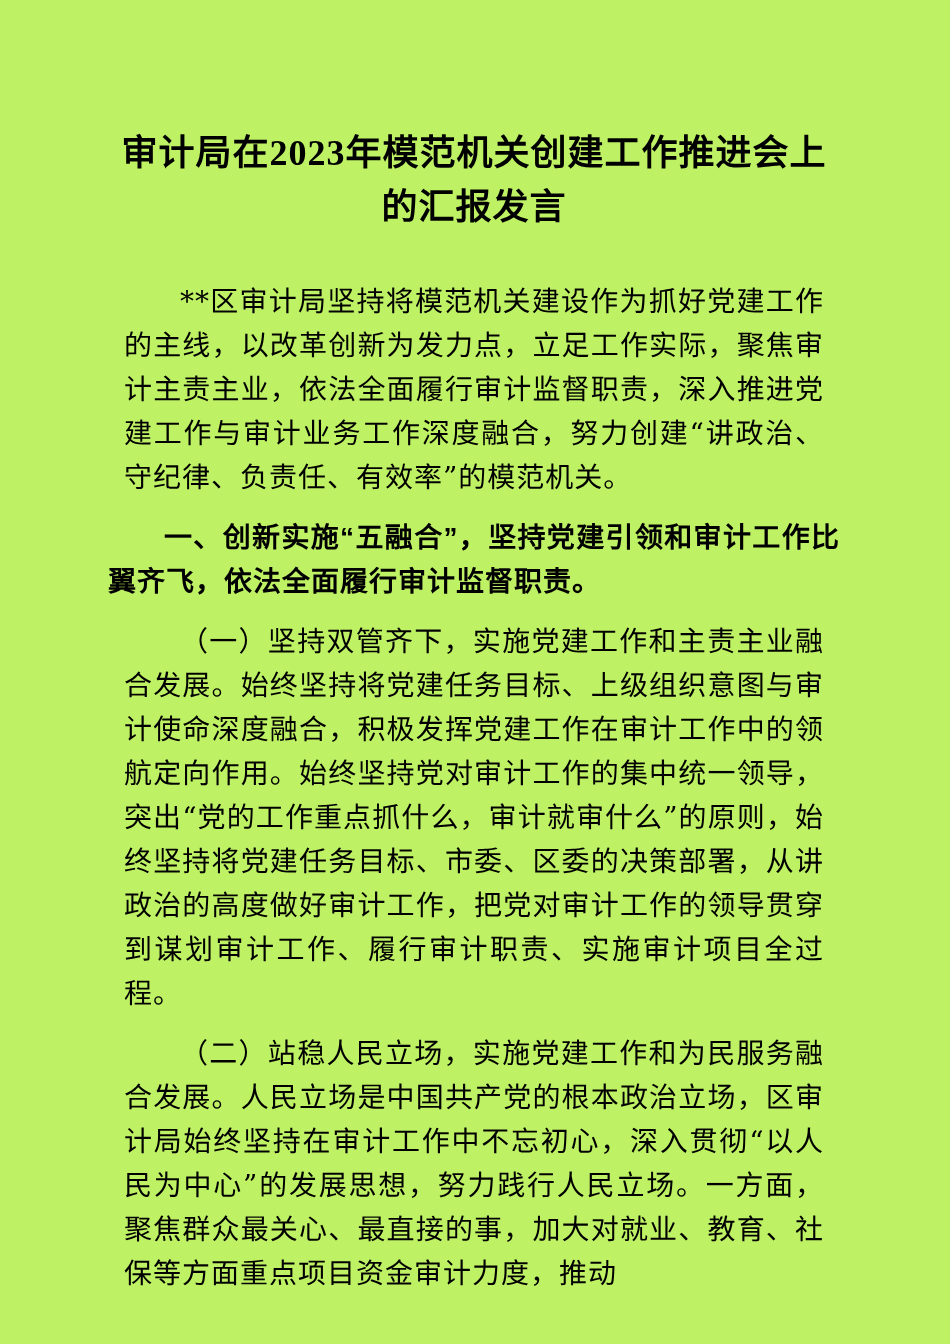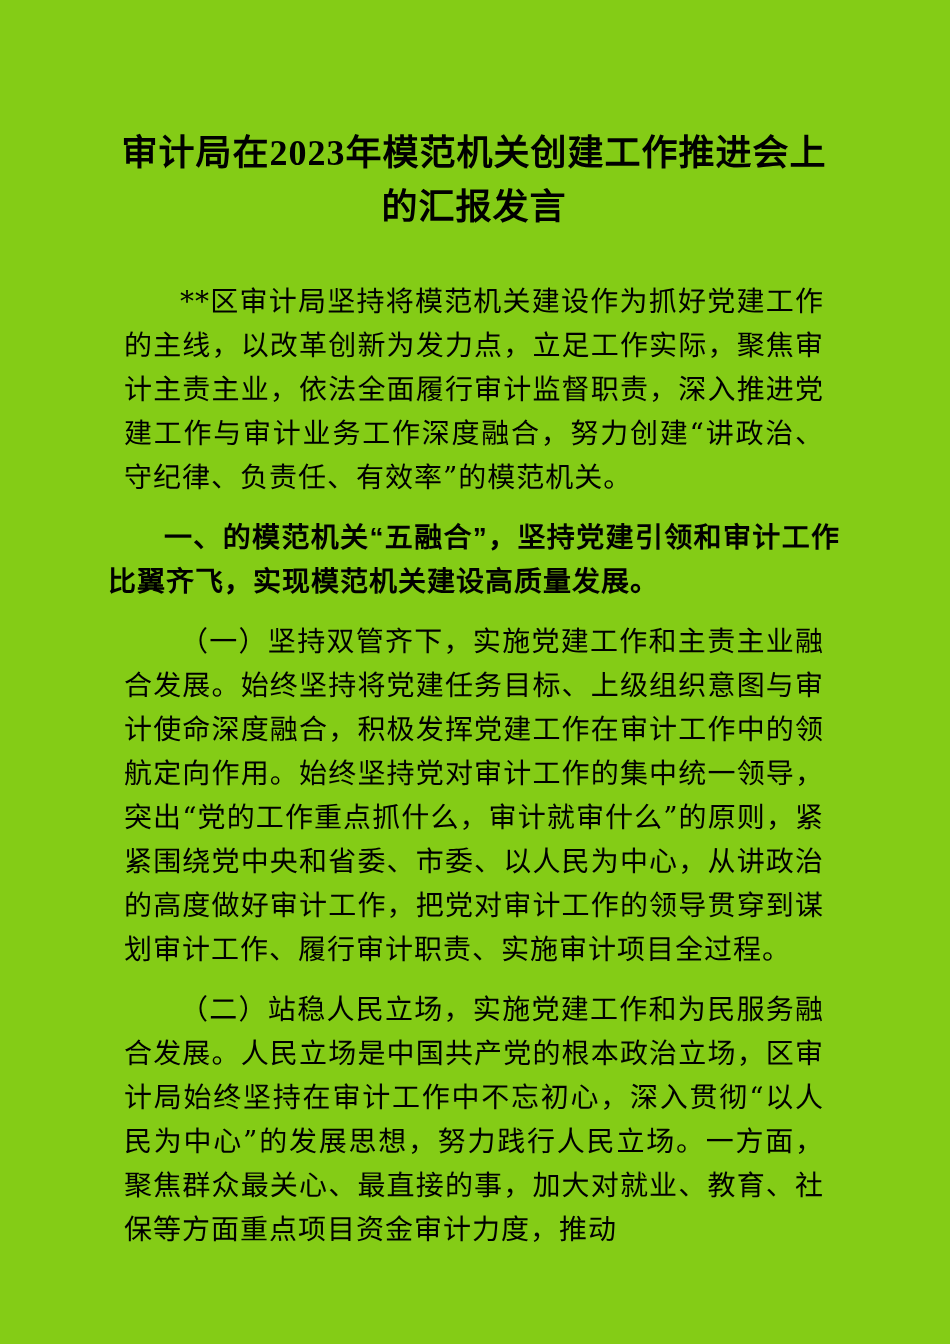--- a/index.html
+++ b/index.html
@@ -4,21 +4,21 @@
 <style>
   html, body {
     margin: 0;
     padding: 0;
     background: #ffffff;
   }
   .page {
     position: relative;
     width: 950px;
     height: 1344px;
-    background: #84cc16;
+    background: #bef264;
     box-sizing: border-box;
     padding: 126px 110px 0 108px;
     overflow: hidden;
     color: #000000;
   }
   .doc-title {
     font-family: "Liberation Serif", "DejaVu Serif", serif;
     font-weight: bold;
     font-size: 36px;
     line-height: 54px;
@@ -53,18 +53,18 @@
   }
 </style>
 </head>
 <body>
 
 <div class="page">
   <h1 class="doc-title">审计局在2023年模范机关创建工作推进会上的汇报发言</h1>
 
   <p class="para">**区审计局坚持将模范机关建设作为抓好党建工作的主线，以改革创新为发力点，立足工作实际，聚焦审计主责主业，依法全面履行审计监督职责，深入推进党建工作与审计业务工作深度融合，努力创建“讲政治、守纪律、负责任、有效率”的模范机关。</p>
 
-  <p class="section-heading">一、的模范机关“五融合”，坚持党建引领和审计工作比翼齐飞，实现模范机关建设高质量发展。</p>
+  <p class="section-heading">一、创新实施“五融合”，坚持党建引领和审计工作比翼齐飞，依法全面履行审计监督职责。</p>
 
-  <p class="para">（一）坚持双管齐下，实施党建工作和主责主业融合发展。始终坚持将党建任务目标、上级组织意图与审计使命深度融合，积极发挥党建工作在审计工作中的领航定向作用。始终坚持党对审计工作的集中统一领导，突出“党的工作重点抓什么，审计就审什么”的原则，紧紧围绕党中央和省委、市委、以人民为中心，从讲政治的高度做好审计工作，把党对审计工作的领导贯穿到谋划审计工作、履行审计职责、实施审计项目全过程。</p>
+  <p class="para">（一）坚持双管齐下，实施党建工作和主责主业融合发展。始终坚持将党建任务目标、上级组织意图与审计使命深度融合，积极发挥党建工作在审计工作中的领航定向作用。始终坚持党对审计工作的集中统一领导，突出“党的工作重点抓什么，审计就审什么”的原则，始终坚持将党建任务目标、市委、区委的决策部署，从讲政治的高度做好审计工作，把党对审计工作的领导贯穿到谋划审计工作、履行审计职责、实施审计项目全过程。</p>
 
   <p class="para">（二）站稳人民立场，实施党建工作和为民服务融合发展。人民立场是中国共产党的根本政治立场，区审计局始终坚持在审计工作中不忘初心，深入贯彻“以人民为中心”的发展思想，努力践行人民立场。一方面，聚焦群众最关心、最直接的事，加大对就业、教育、社保等方面重点项目资金审计力度，推动</p>
 </div>
 
 </body></html>

